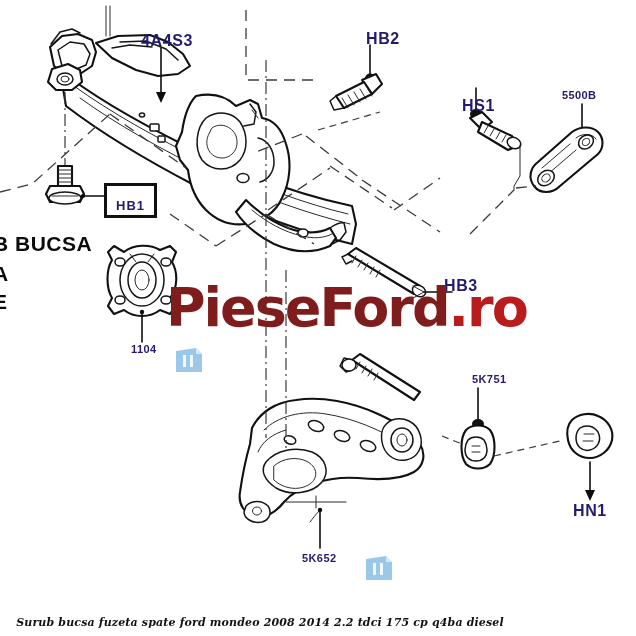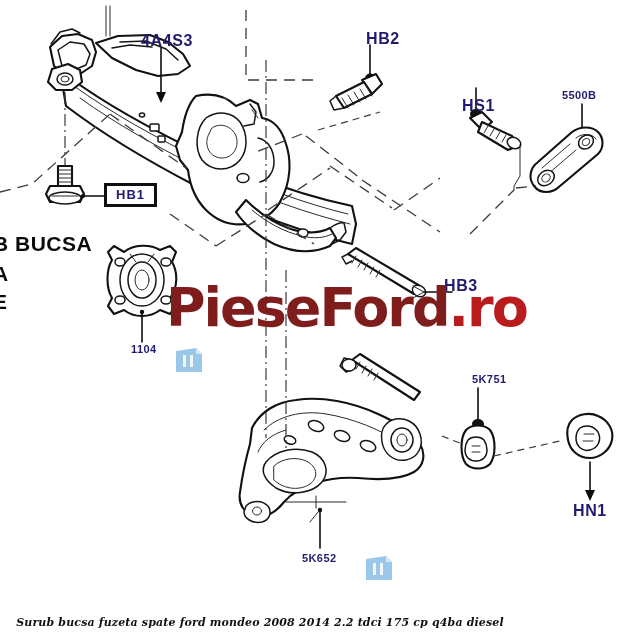--- a/index.html
+++ b/index.html
@@ -25,21 +25,21 @@
     white-space:nowrap;
     line-height:1;
   }
   .plabel.sm{font-size:11px;letter-spacing:.4px;}
 
   
   .boxlabel{
     position:absolute;
     border:3px solid #101010;
     background:#ffffff;
-    padding:2px 9px 3px 9px;
+    padding:13px 9px 3px 9px;
     color:#221b6e;
     font-family:"Liberation Sans", sans-serif;
     font-weight:bold;
     font-size:13px;
     letter-spacing:1px;
     line-height:1;
     white-space:nowrap;
   }
 
   

